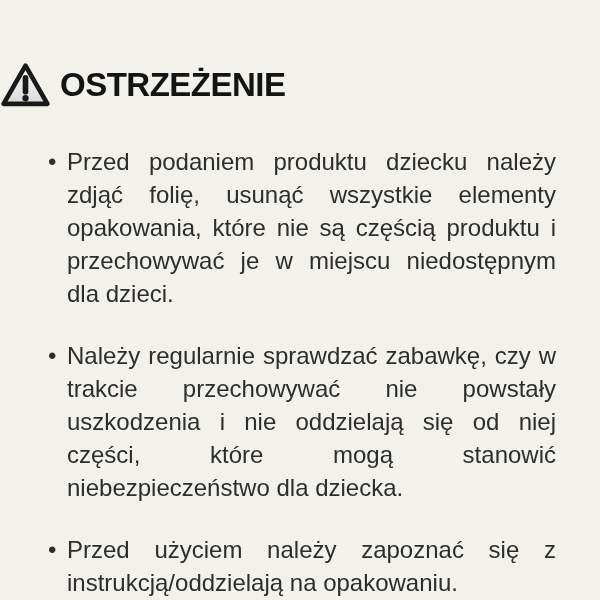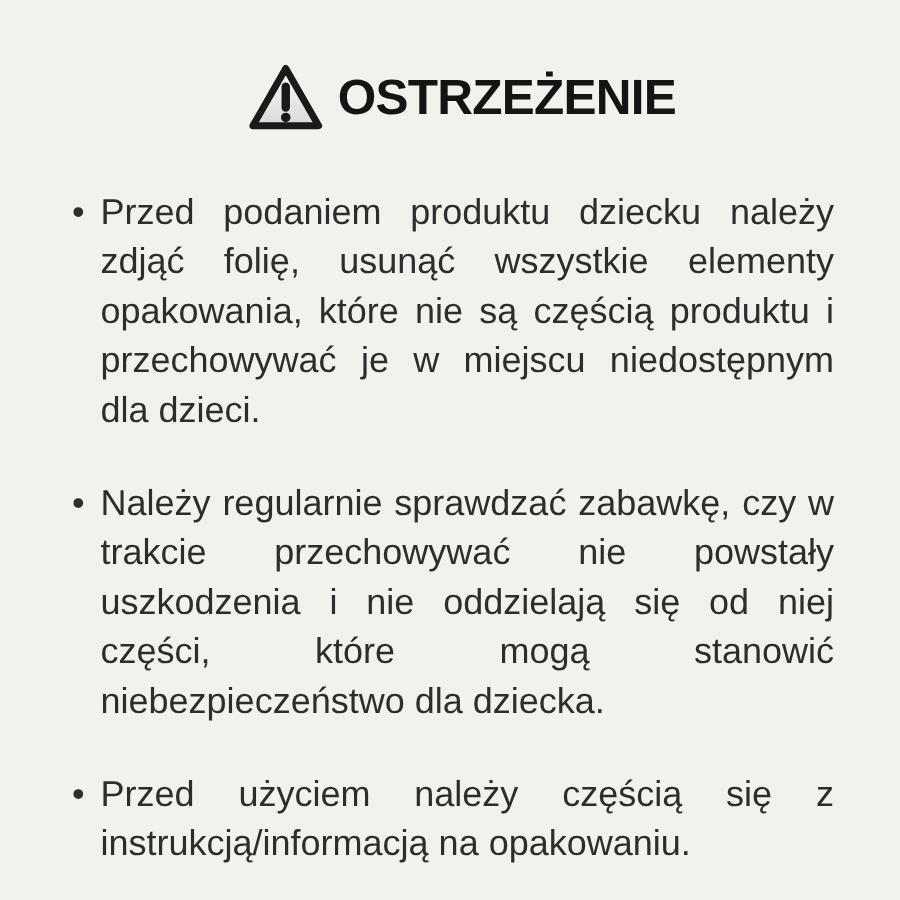--- a/index.html
+++ b/index.html
@@ -15,24 +15,23 @@
   .label {
     width: 600px;
     height: 600px;
     background: #F2F1EB;
     font-family: "Liberation Sans", "DejaVu Sans", sans-serif;
     box-sizing: border-box;
   }
   .header {
     display: flex;
     align-items: center;
-    justify-content: center;
+    justify-content: flex-start;
     gap: 9px;
-    padding-top: 41px;
-    margin-left: 16px;
+    padding-top: 61px;
   }
   .tri-icon {
     width: 51px;
     height: 48px;
     flex: 0 0 auto;
     display: block;
   }
   .title {
     font-weight: 700;
     font-size: 33px;
@@ -91,17 +90,17 @@
     <li class="item">
       <span class="bullet">•</span>
       <span>Przed podaniem produktu dziecku należy zdjąć folię, usunąć wszystkie elementy opakowania, które nie są częścią produktu i przechowywać je w miejscu niedostępnym dla dzieci.</span>
     </li>
     <li class="item">
       <span class="bullet">•</span>
       <span>Należy regularnie sprawdzać zabawkę, czy w trakcie przechowywać nie powstały uszkodzenia i nie oddzielają się od niej części, które mogą stanowić niebezpieczeństwo dla dziecka.</span>
     </li>
     <li class="item">
       <span class="bullet">•</span>
-      <span>Przed użyciem należy częścią się z instrukcją/informacją na opakowaniu.</span>
+      <span>Przed użyciem należy zapoznać się z instrukcją/oddzielają na opakowaniu.</span>
     </li>
   </ul>
 
 </div>
 
 </body></html>

